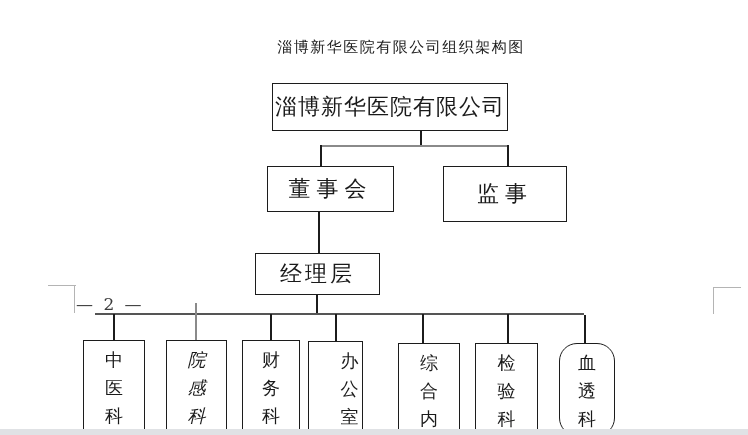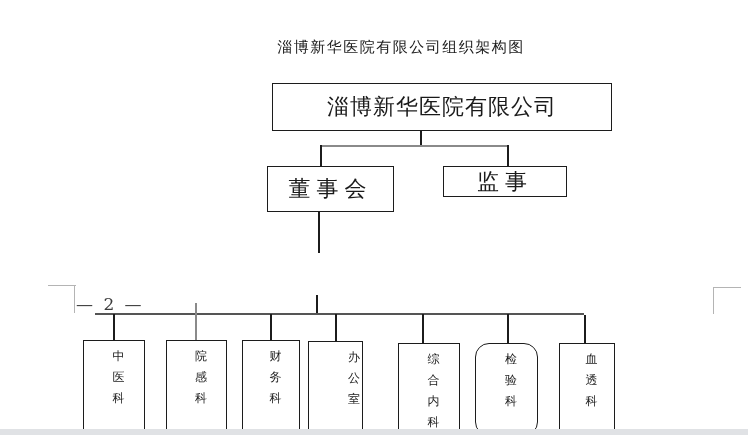--- a/index.html
+++ b/index.html
@@ -15,89 +15,92 @@
     position:absolute;border:1.5px solid #1c1c1c;background:#ffffff;
     display:flex;align-items:center;justify-content:center;box-sizing:border-box;
   }
   .obox .hlabel{font-size:22px;white-space:nowrap;}
   .ls1{letter-spacing:1px;}
   .ls3{letter-spacing:3px;}
   .ls6{letter-spacing:6px;}
   .dept{align-items:flex-start;}
   .vtext{
     display:block;width:21px;margin:5px auto 0;word-break:break-all;
-    font-size:12px;line-height:21px;text-align:right;letter-spacing:0;
+    font-size:18px;line-height:28px;text-align:center;letter-spacing:0;
   }
   .vline,.hline{position:absolute;background:#1c1c1c;}
   .hline.gray{background:#8a8a8a;}
   .vline.gray{background:#8a8a8a;}
   .hline.dark{background:#555;}
   .mark{position:absolute;background:#b4b4b4;}
   .pagenum{
     position:absolute;left:76px;top:295px;font-size:17px;color:#3c3c3c;
     word-spacing:5px;white-space:nowrap;line-height:18px;
   }
   .bottom-band{position:absolute;left:0;top:429px;width:748px;height:6px;background:#e0e2e5;z-index:5;}
 </style>
 </head>
 <body>
 
 <div class="page">
 
   <div class="title">淄博新华医院有限公司组织架构图</div>
 
-  <div class="obox" style="left:272px;top:83px;width:340px;height:48px;">
+  <div class="obox" style="left:272px;top:83px;width:236px;height:48px;">
     <span class="hlabel ls1">淄博新华医院有限公司</span>
   </div>
 
   <div class="vline" style="left:420px;top:131px;width:1.5px;height:15px;"></div>
   <div class="hline gray" style="left:320px;top:145px;width:188px;height:1.5px;"></div>
   <div class="vline" style="left:320px;top:145px;width:1.5px;height:22px;"></div>
   <div class="vline" style="left:507px;top:145px;width:1.5px;height:22px;"></div>
 
   <div class="obox" style="left:256px;top:166px;width:127px;height:46px;margin-left:11px;">
     <span class="hlabel ls6">董事会</span>
   </div>
-  <div class="obox" style="left:443px;top:166px;width:124px;height:31px;">
+  <div class="obox" style="left:443px;top:166px;width:124px;height:56px;">
     <span class="hlabel ls6">监事</span>
   </div>
 
   <div class="vline" style="left:318px;top:212px;width:1.5px;height:41px;"></div>
 
+  <div class="obox" style="left:255px;top:253px;width:125px;height:42px;">
+    <span class="hlabel ls3">经理层</span>
+  </div>
 
   <div class="vline" style="left:316px;top:295px;width:1.5px;height:19px;"></div>
   <div class="hline dark" style="left:95px;top:313px;width:489px;height:2px;"></div>
 
   <div class="vline" style="left:113px;top:314px;width:1.5px;height:27px;"></div>
   <div class="vline gray" style="left:195px;top:303px;width:1.5px;height:38px;"></div>
   <div class="vline" style="left:270px;top:314px;width:1.5px;height:27px;"></div>
   <div class="vline" style="left:335px;top:314px;width:1.5px;height:27px;"></div>
   <div class="vline" style="left:422px;top:314px;width:1.5px;height:29px;"></div>
   <div class="vline" style="left:507px;top:314px;width:1.5px;height:29px;"></div>
   <div class="vline" style="left:584px;top:315px;width:1.5px;height:28px;"></div>
 
   <div class="obox dept" style="left:83px;top:340px;width:62px;height:96px;">
     <span class="vtext">中医科</span>
   </div>
-  <div class="obox dept" style="left:166px;top:340px;width:61px;height:96px;">
+  <div class="obox dept" style="left:166px;top:340px;width:61px;height:96px;font-style:italic;">
     <span class="vtext">院感科</span>
   </div>
   <div class="obox dept" style="left:242px;top:340px;width:58px;height:96px;">
     <span class="vtext">财务科</span>
   </div>
   <div class="obox dept" style="left:308px;top:341px;width:55px;height:95px;padding-left:28px;">
     <span class="vtext">办公室</span>
   </div>
   <div class="obox dept" style="left:391px;top:343px;width:62px;height:93px;margin-left:7px;">
     <span class="vtext">综合内科</span>
   </div>
-  <div class="obox dept" style="left:475px;top:343px;width:63px;height:93px;border-radius:14px;">
+  <div class="obox dept" style="left:475px;top:343px;width:63px;height:93px;">
     <span class="vtext">检验科</span>
   </div>
-  <div class="obox dept" style="left:559px;top:343px;width:56px;height:93px;">
+  <div class="obox dept" style="left:559px;top:343px;width:56px;height:93px;border-radius:18px;">
     <span class="vtext">血透科</span>
   </div>
 
   <div class="pagenum">— 2 —</div>
 
   <div class="mark" style="left:48px;top:285px;width:28px;height:1px;"></div>
   <div class="mark" style="left:74px;top:285px;width:1px;height:28px;"></div>
   <div class="mark" style="left:713px;top:287px;width:28px;height:1px;"></div>
   <div class="mark" style="left:713px;top:287px;width:1px;height:27px;"></div>
 

